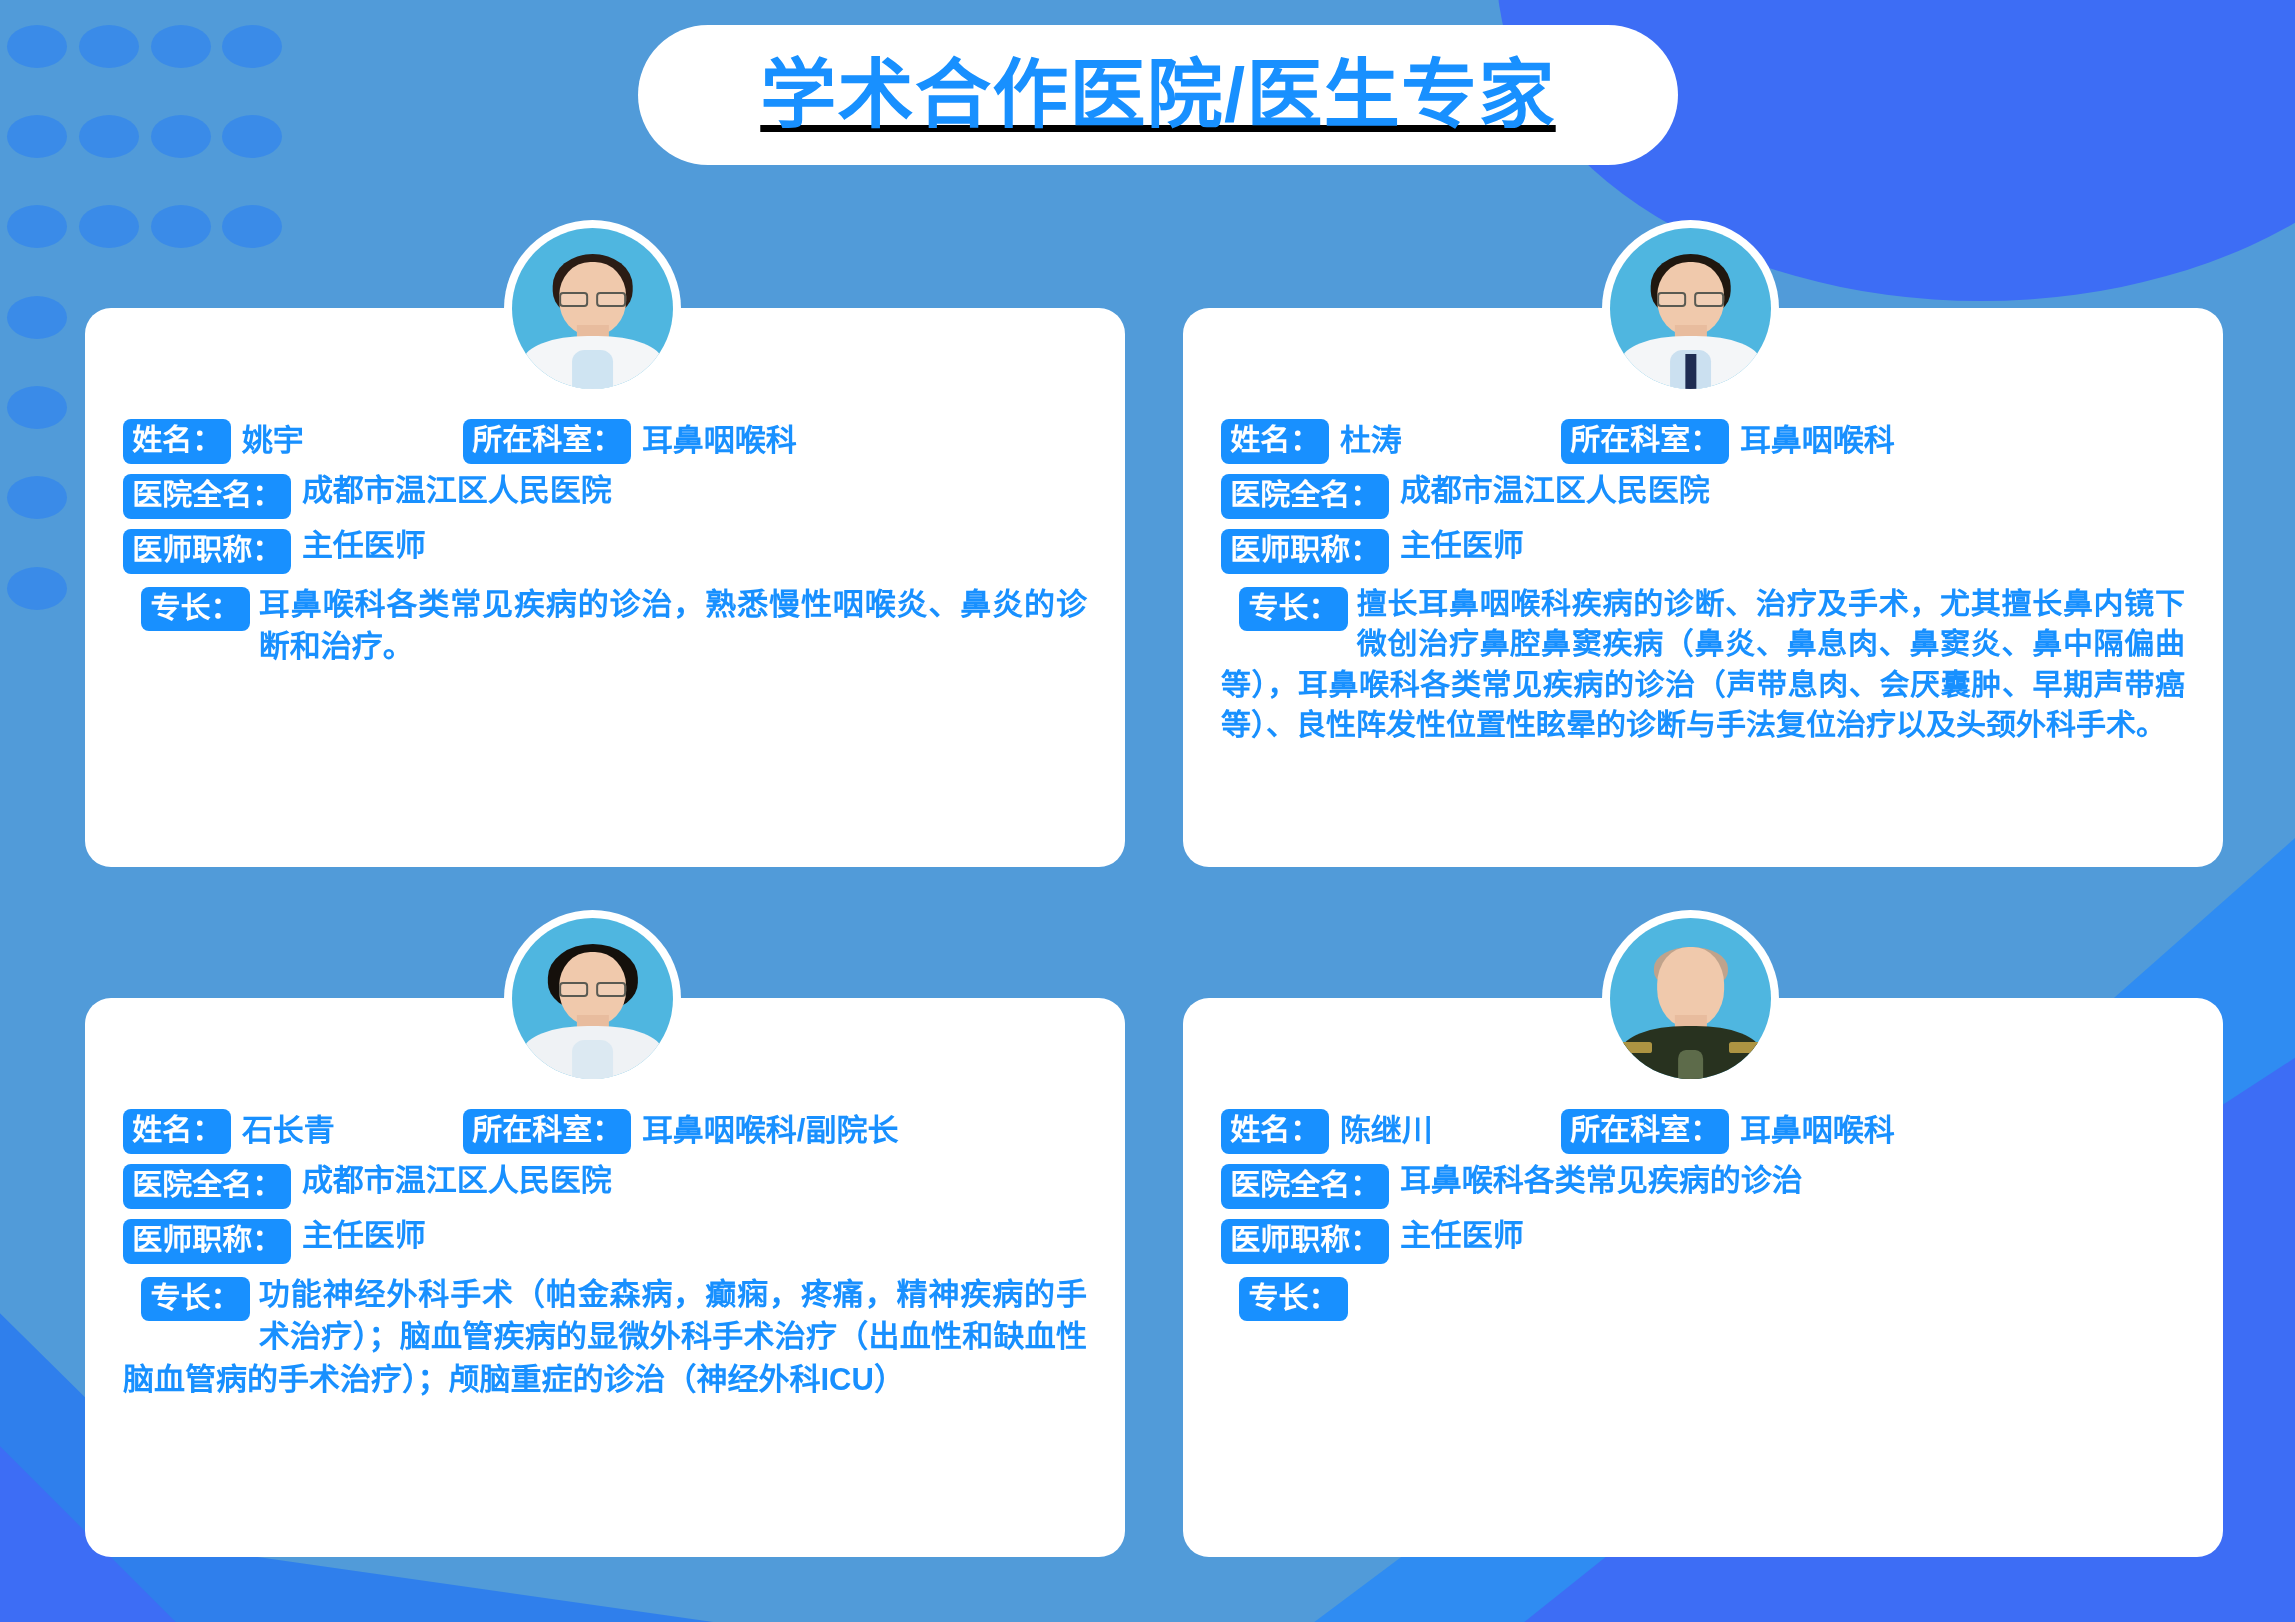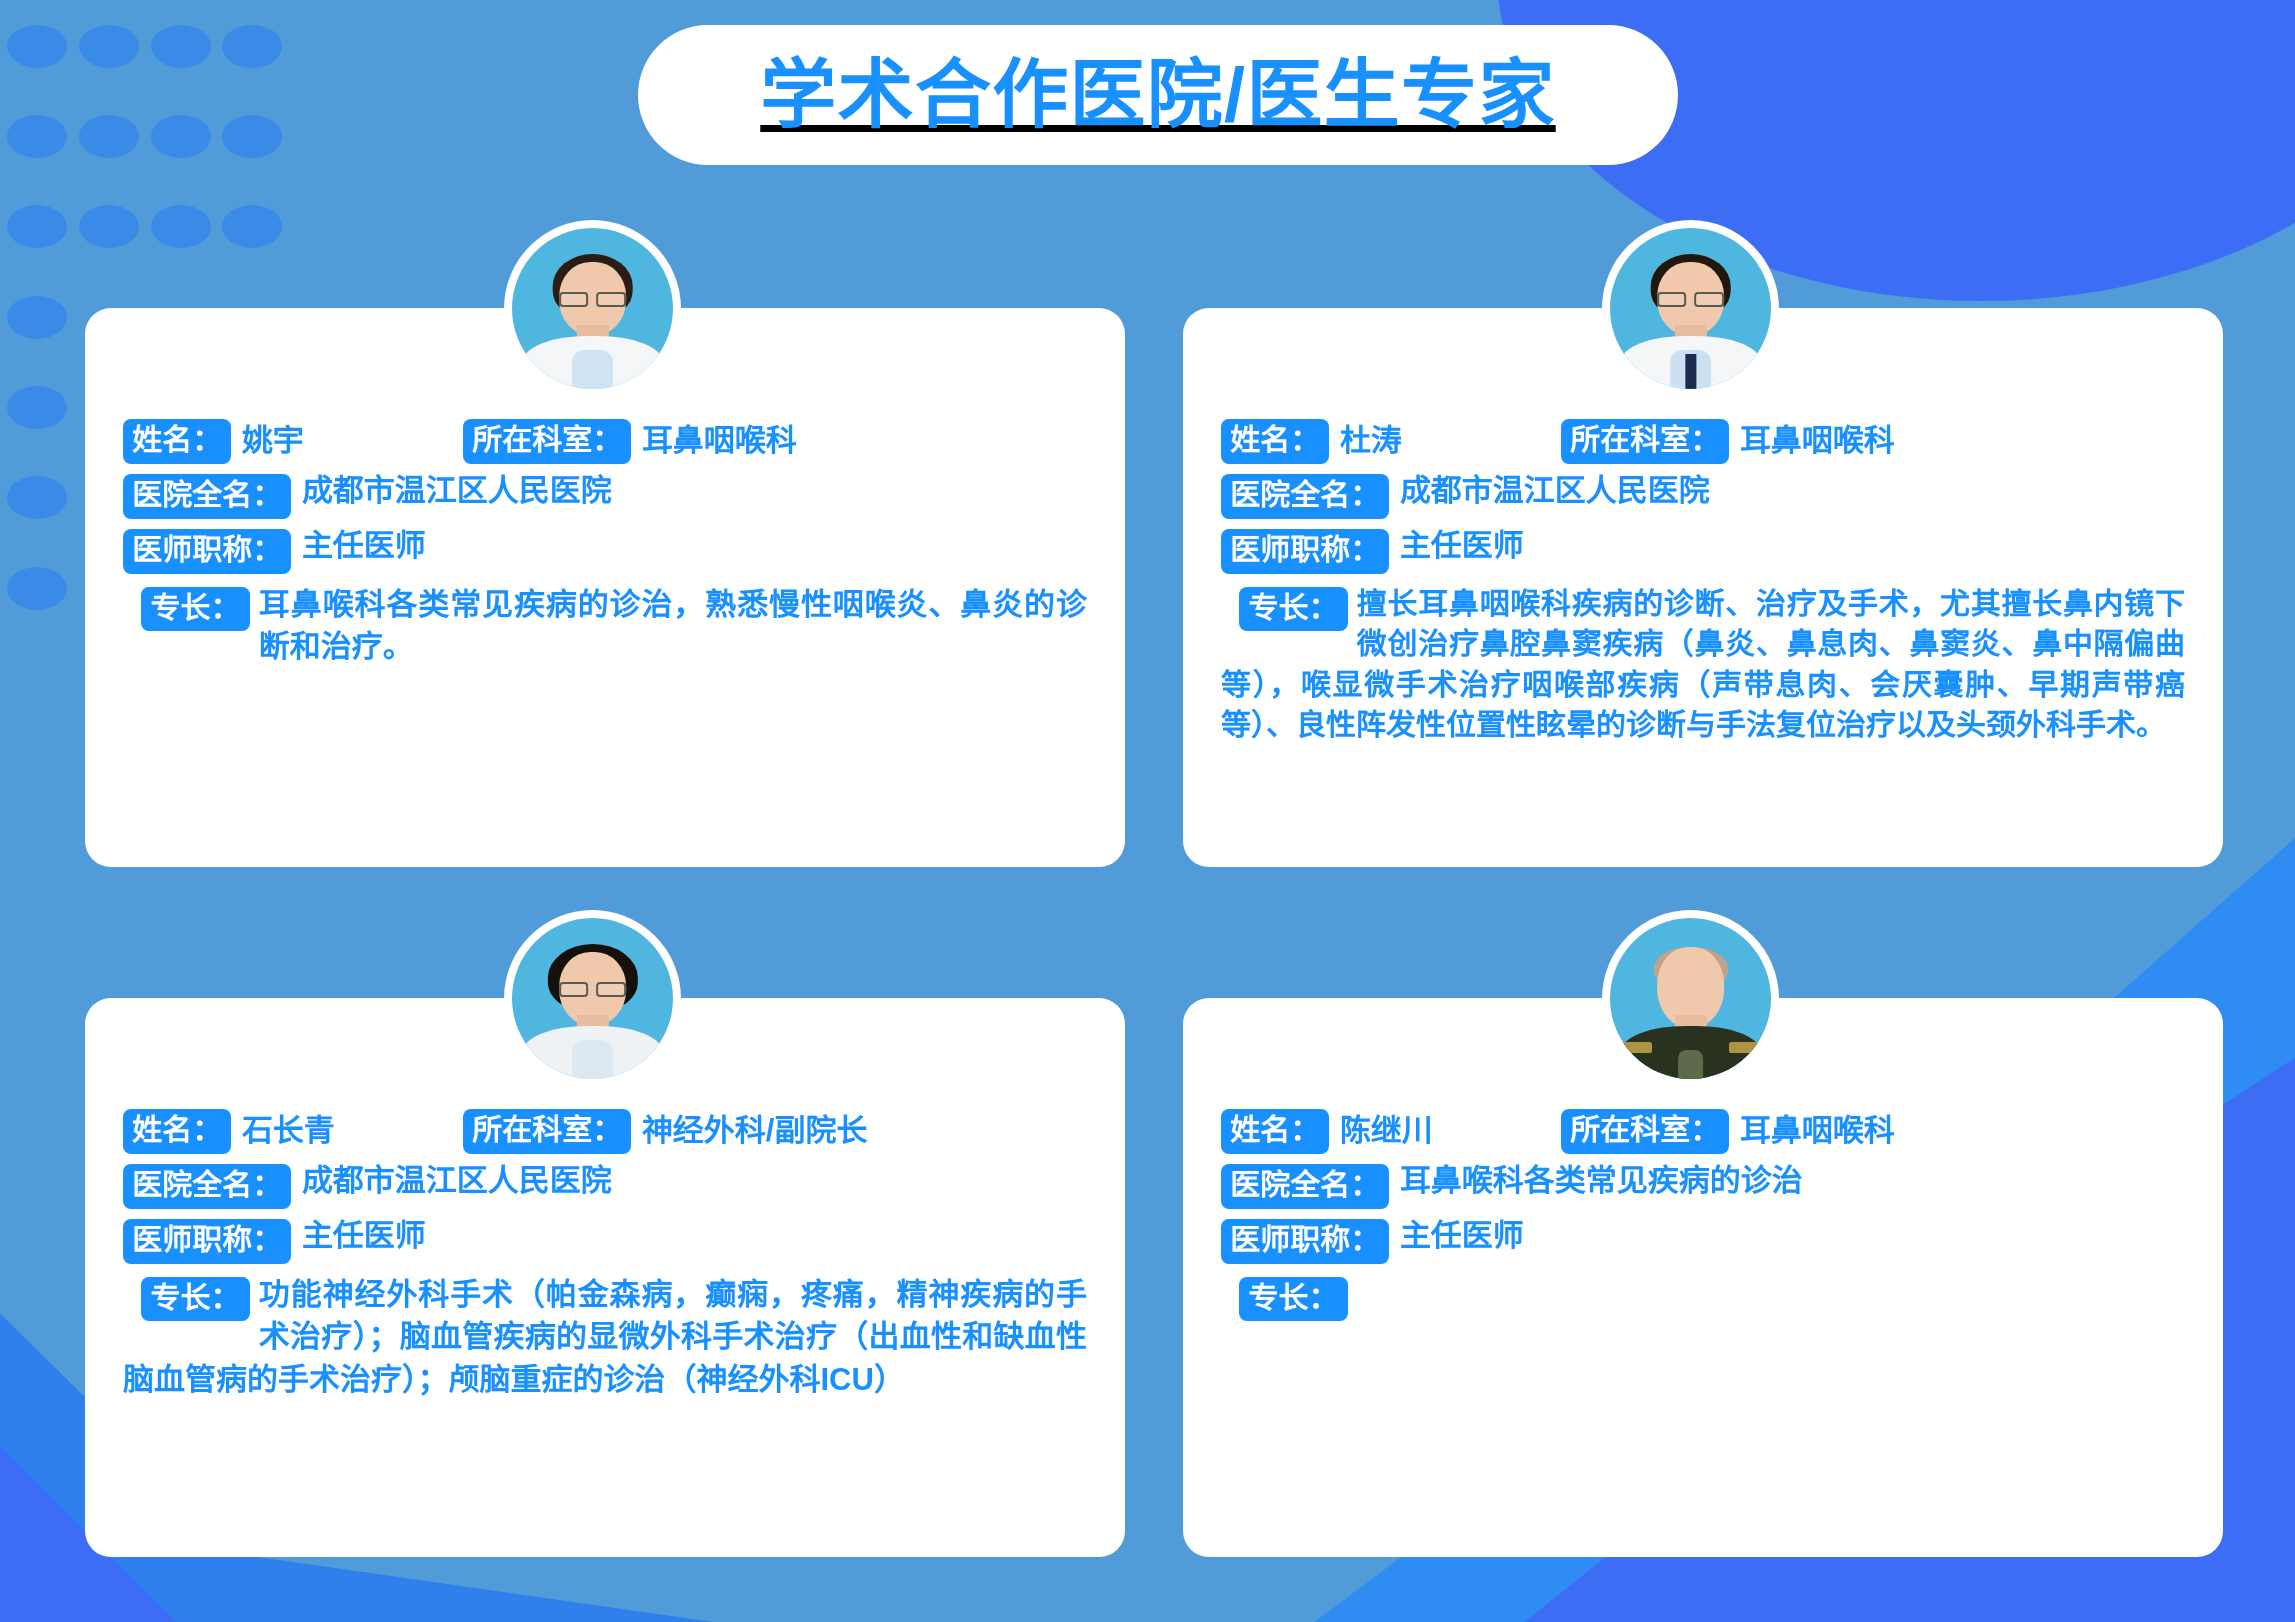--- a/index.html
+++ b/index.html
@@ -277,21 +277,21 @@
     </div>
     <div class="row">
       <span class="chip">医院全名：</span>
       <span class="val">成都市温江区人民医院</span>
     </div>
     <div class="row">
       <span class="chip">医师职称：</span>
       <span class="val">主任医师</span>
     </div>
     <div class="spec spec-small">
-      <span class="chip">专长：</span><span>擅长耳鼻咽喉科疾病的诊断、治疗及手术，尤其擅长鼻内镜下微创治疗鼻腔鼻窦疾病（鼻炎、鼻息肉、鼻窦炎、鼻中隔偏曲等），喉显微手术治疗咽喉部疾病（声带息肉、会厌囊肿、早期声带癌等）、良性阵发性位置性眩晕的诊断与手法复位治疗以及头颈外科手术。</span>
+      <span class="chip">专长：</span><span>擅长耳鼻咽喉科疾病的诊断、治疗及手术，尤其擅长鼻内镜下微创治疗鼻腔鼻窦疾病（鼻炎、鼻息肉、鼻窦炎、鼻中隔偏曲等），耳鼻喉科各类常见疾病的诊治（声带息肉、会厌囊肿、早期声带癌等）、良性阵发性位置性眩晕的诊断与手法复位治疗以及头颈外科手术。</span>
     </div>
   </div>
 </div>
 
 <div class="card" id="card-2">
   <div class="avatar-wrap">
     <div class="avatar">
       <div class="av-hair" style="background:#15100B;width:56%;height:42%"></div>
       <div class="av-face"></div>
       <div class="av-glass">
@@ -304,21 +304,21 @@
     </div>
   </div>
   <div class="card-inner">
     <div class="row-top">
       <div class="name-block">
         <span class="chip">姓名：</span>
         <span class="val">石长青</span>
       </div>
       <div class="dept-block">
         <span class="chip">所在科室：</span>
-        <span class="val">神经外科/副院长</span>
+        <span class="val">耳鼻咽喉科/副院长</span>
       </div>
     </div>
     <div class="row">
       <span class="chip">医院全名：</span>
       <span class="val">成都市温江区人民医院</span>
     </div>
     <div class="row">
       <span class="chip">医师职称：</span>
       <span class="val">主任医师</span>
     </div>

